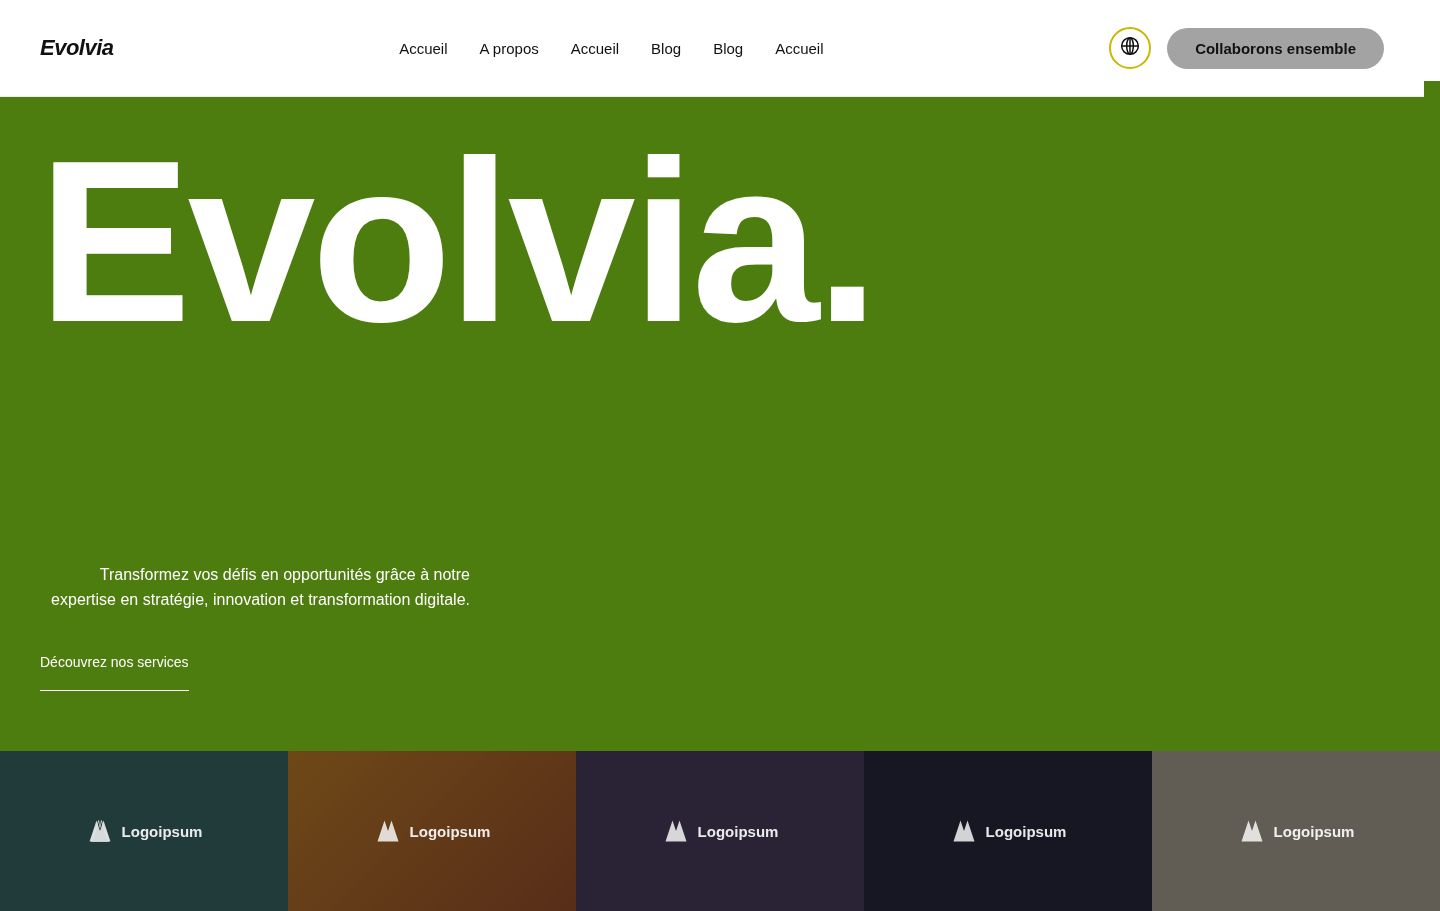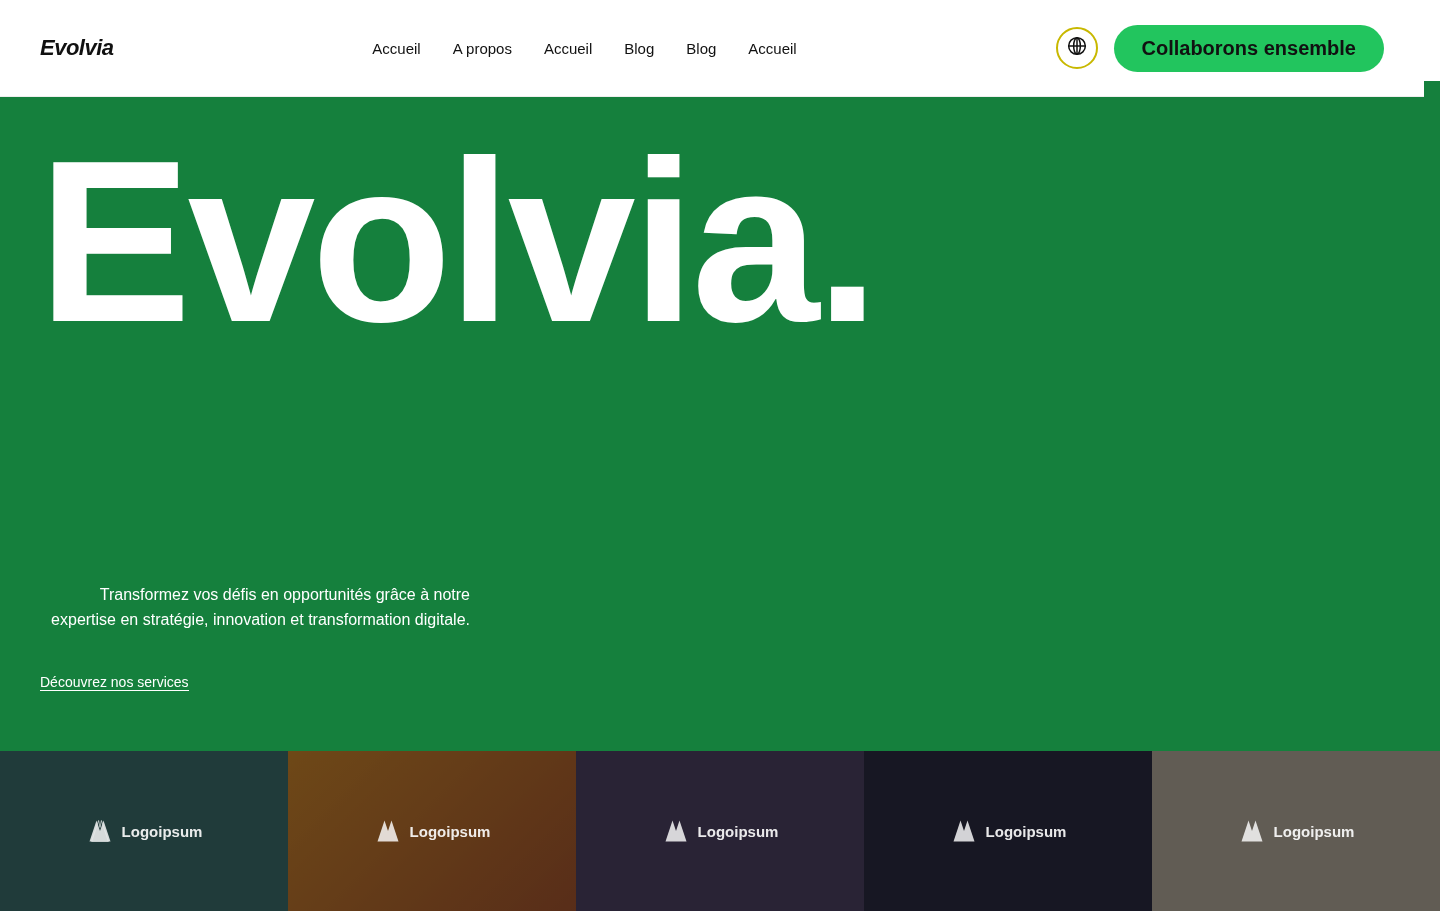--- a/index.html
+++ b/index.html
@@ -49,35 +49,35 @@
       border: 2px solid #c8b800;
       background: transparent;
       display: flex;
       align-items: center;
       justify-content: center;
       cursor: pointer;
       color: #111;
       font-size: 18px;
     }
     .cta-btn {
-      background: #22c55e;
+      background: #a3a3a3;
       color: #111;
       border: none;
       border-radius: 50px;
       padding: 12px 28px;
-      font-size: 20px;
+      font-size: 15px;
       font-weight: 600;
       cursor: pointer;
       white-space: nowrap;
     }
 
     
     .hero {
       margin-top: 81px;
-      background: #15803d;
+      background: #4d7c0f;
       min-height: 670px;
       position: relative;
       display: flex;
       flex-direction: column;
       justify-content: flex-end;
       padding: 0 40px 60px;
       overflow: hidden;
     }
     .hero-title {
       font-size: clamp(120px, 16vw, 230px);
@@ -103,21 +103,21 @@
       max-width: 430px;
       margin-bottom: 40px;
       font-weight: 300;
       text-align: right;
     }
     .hero-link {
       color: #fff;
       font-size: 14px;
       text-decoration: none;
       border-bottom: 1.5px solid #fff;
-      padding-bottom: 0;
+      padding-bottom: 20px;
       display: inline-block;
       text-align: center;
     }
 
     
     .logos-strip {
       display: flex;
       height: 160px;
       overflow: hidden;
     }

